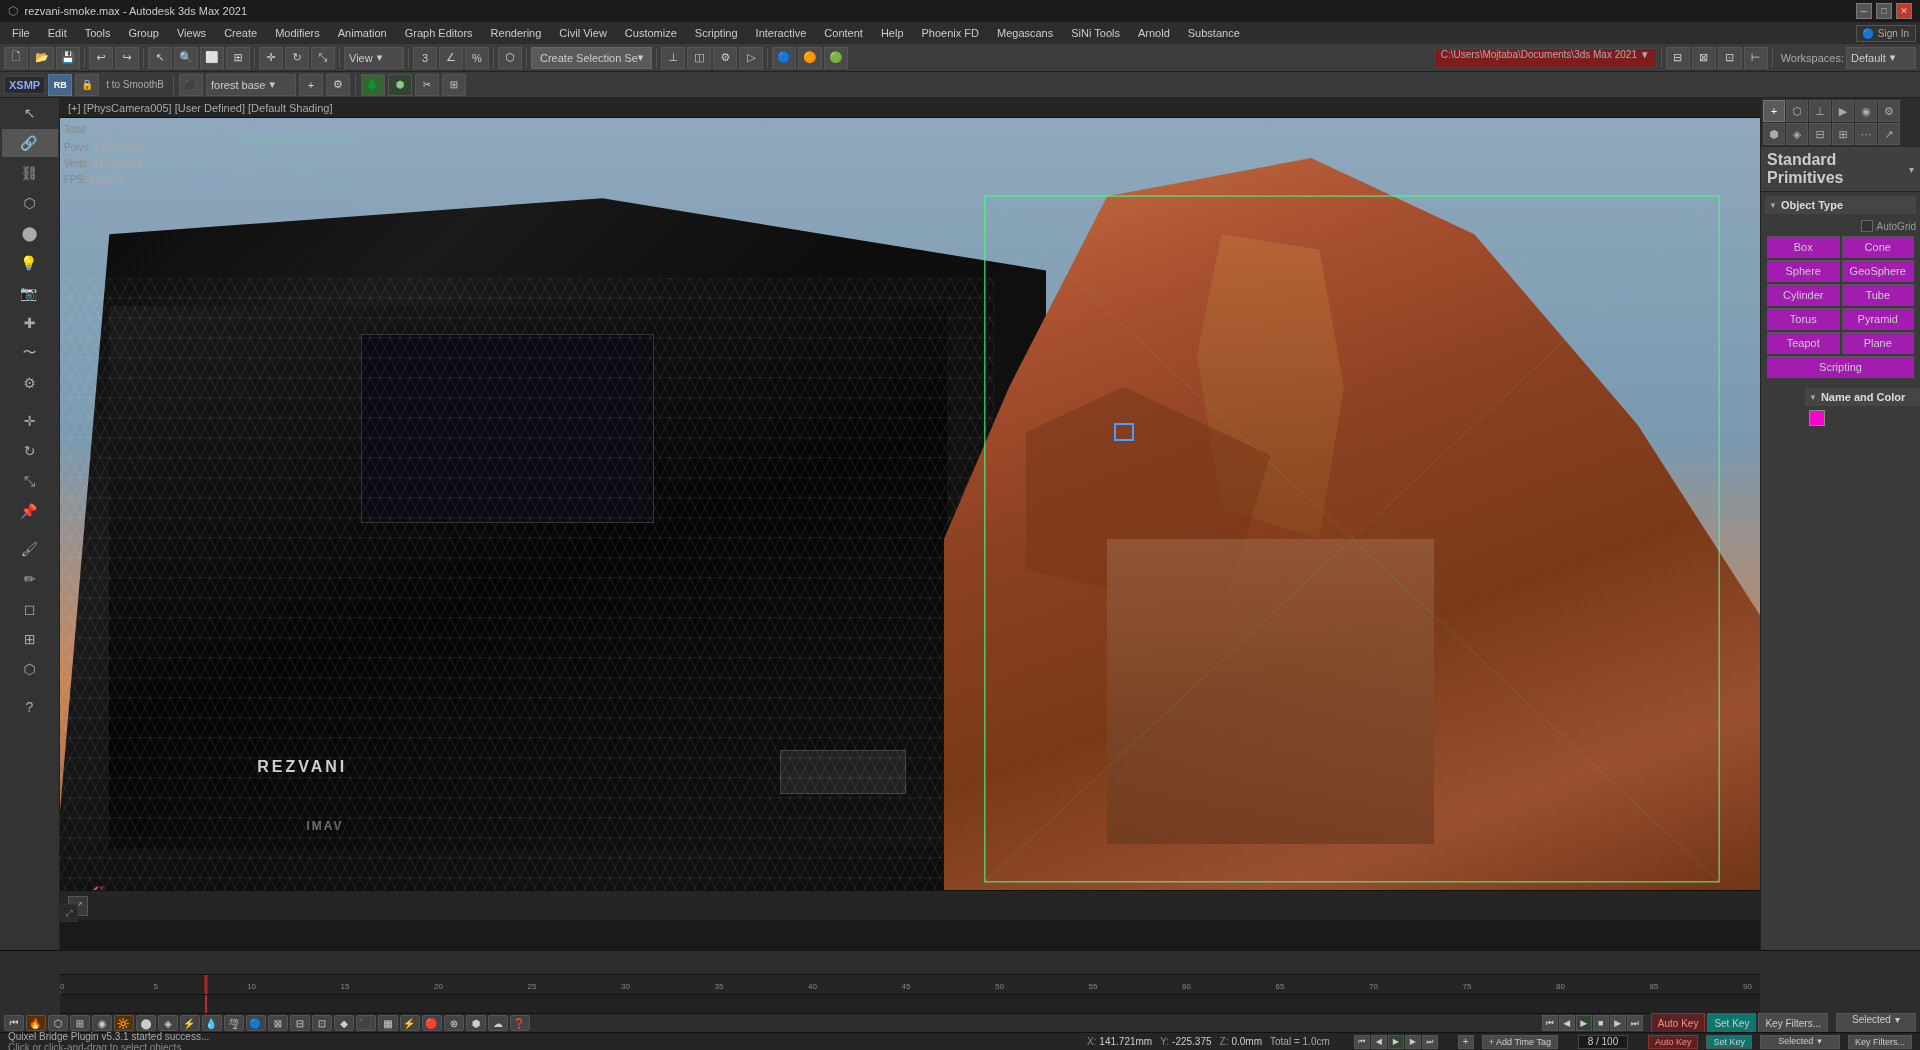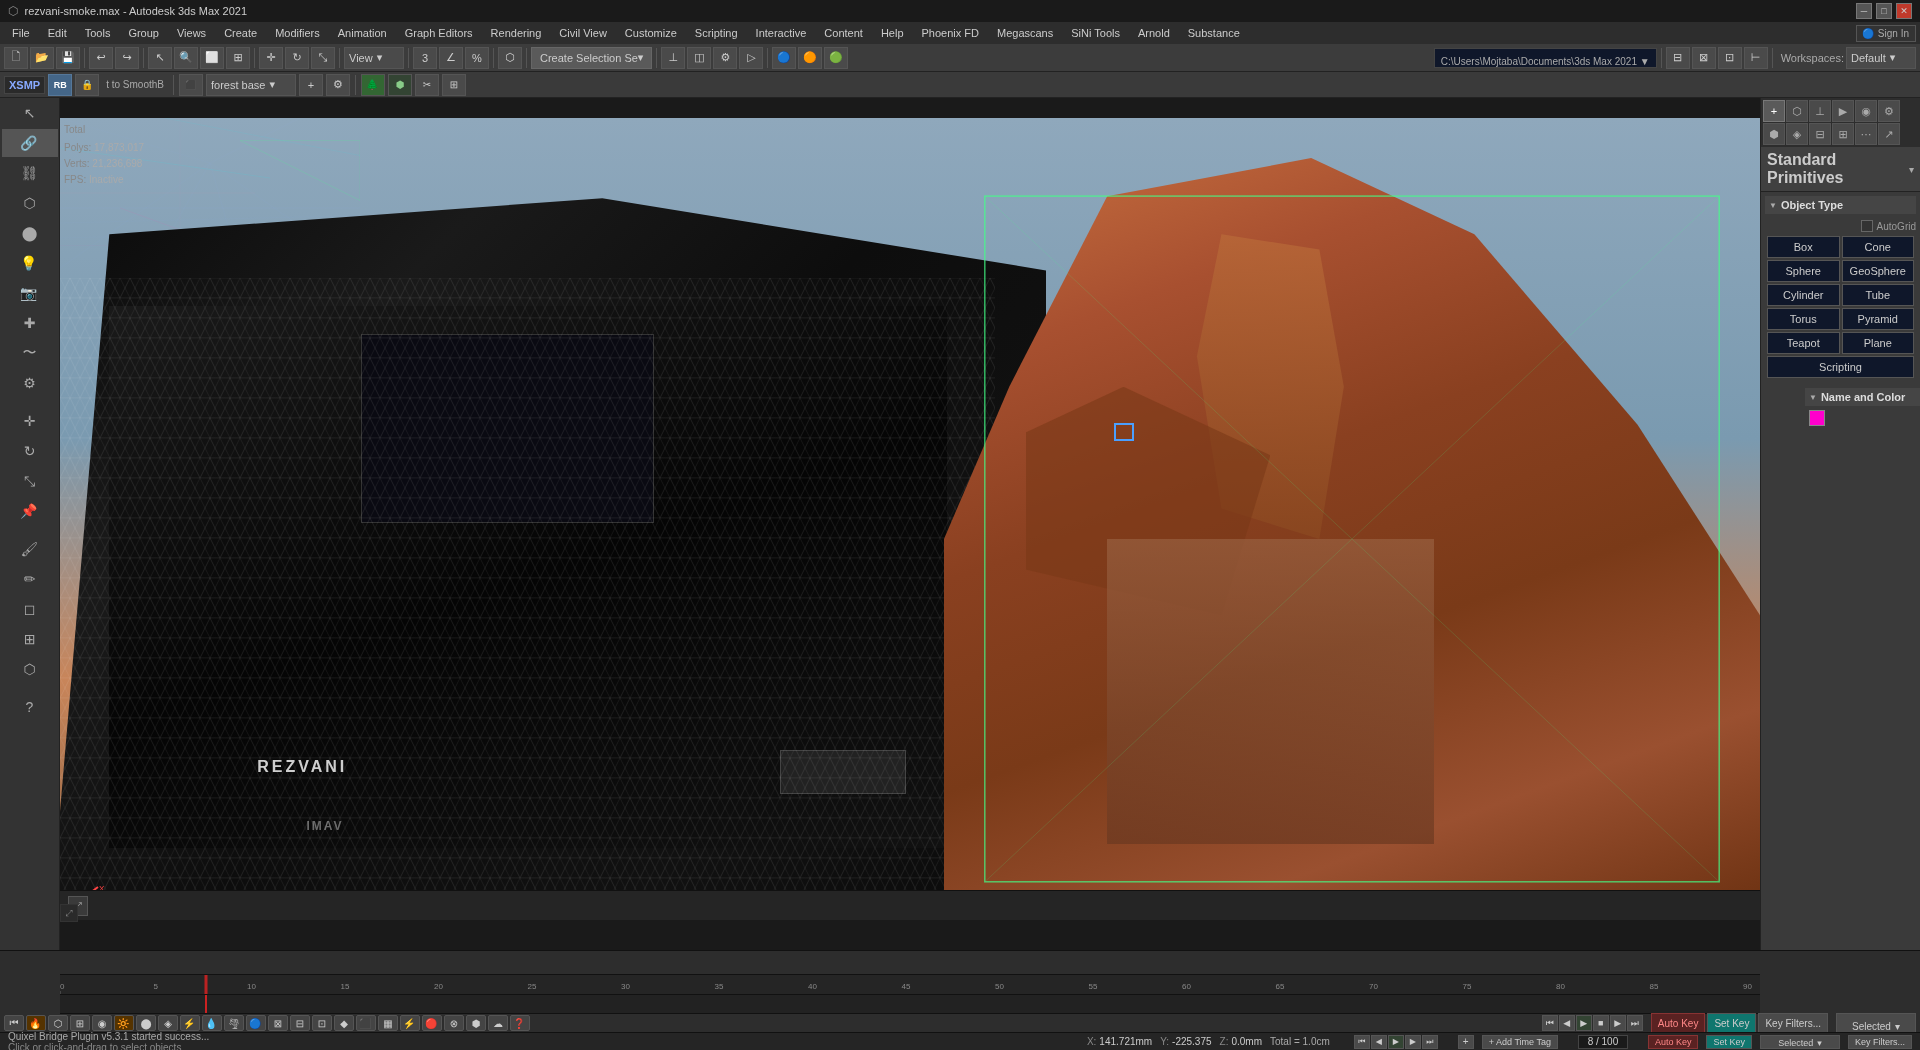--- a/index.html
+++ b/index.html
@@ -136,24 +136,24 @@
     }
     .workspaces-label {
       font-size: 11px;
       color: #aaa;
       margin-left: 4px;
     }
     .path-display {
       font-size: 10px;
       color: #aaa;
       padding: 0 6px;
-      background: #0f172a;
+      background: #7f1d1d;
       height: 20px;
       display: flex;
-      align-items: flex-end;
+      align-items: flex-start;
       border: 1px solid #444;
       min-width: 200px;
     }
 
     
     #secondary-toolbar {
       width: 100%;
       height: 26px;
       background: #3a3a3a;
       display: flex;
@@ -369,21 +369,21 @@
     }
 
     .primitives-grid {
       display: grid;
       grid-template-columns: 1fr 1fr;
       gap: 2px;
       padding: 2px;
     }
     .primitive-btn {
       height: 22px;
-      background: #0f172a;
+      background: #a21caf;
       border: 1px solid #555;
       display: flex;
       align-items: center;
       justify-content: center;
       cursor: pointer;
       font-size: 11px;
       color: #ccc;
     }
 
     
@@ -636,21 +636,21 @@
       font-size: 10px;
       color: #ccc;
       padding: 0 6px;
     }
 
     .selected-dropdown {
       height: 20px;
       background: #4a4a4a;
       border: 1px solid #555;
       display: flex;
-      align-items: flex-end;
+      align-items: flex-start;
       justify-content: center;
       cursor: pointer;
       font-size: 10px;
       color: #ccc;
       padding: 0 6px;
       gap: 4px;
       min-width: 80px;
     }
   </style>
 </head>
@@ -807,20 +807,23 @@
   <div class="sidebar-icon">🖌</div>
   <div class="sidebar-icon">✏</div>
   <div class="sidebar-icon">◻</div>
   <div class="sidebar-icon">⊞</div>
   <div class="sidebar-icon">⬡</div>
   <div style="height:8px;"></div>
   <div class="sidebar-icon">?</div>
 </div>
 
 <div id="viewport-container">
+  <div id="viewport-header">
+    <span>[+] [PhysCamera005] [User Defined] [Default Shading]</span>
+  </div>
   <div id="viewport">
 
     <div id="viewport-stats">
       <div class="stat-total">Total</div>
       <div>
         <span class="stat-label">Polys:</span>
         <span class="stat-value">17,873,017</span>
       </div>
       <div>
         <span class="stat-label">Verts:</span>

